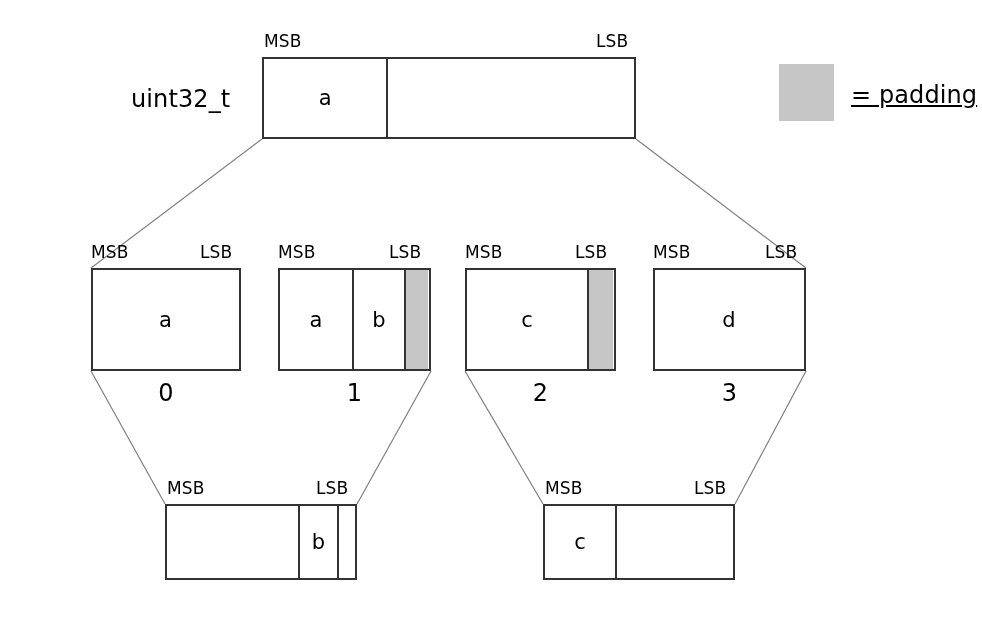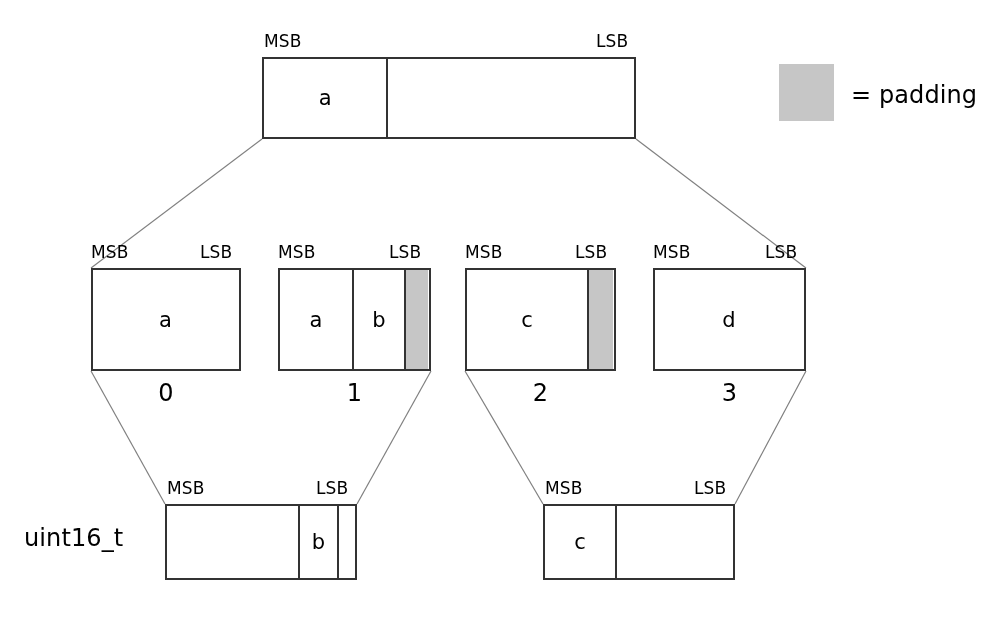--- a/index.html
+++ b/index.html
@@ -90,20 +90,21 @@
 
     <line x1="91" y1="371" x2="165" y2="504" stroke="#808080" stroke-width="1.2"></line>
 
     <line x1="431" y1="371" x2="357" y2="504" stroke="#808080" stroke-width="1.2"></line>
 
     <line x1="465" y1="371" x2="543" y2="504" stroke="#808080" stroke-width="1.2"></line>
 
     <line x1="806" y1="371" x2="735" y2="504" stroke="#808080" stroke-width="1.2"></line>
   </svg>
 
+  <div class="lbl typename" style="left:131px; top:85px;">uint32_t</div>
 
   <div class="lbl endian" style="left:264px; top:31px;">MSB</div>
 
   <div class="lbl endian" style="left:596px; top:31px;">LSB</div>
 
   <div class="bitbox" style="left:262px; top:57px; width:374px; height:82px;">
     <div class="cell" style="width:125px;">a</div>
     <div class="cell" style="width:247px;"></div>
   </div>
 
@@ -131,33 +132,32 @@
   </div>
   <div class="lbl idx" style="left:465px; top:379px; width:151px;">2</div>
 
   <div class="lbl endian" style="left:653px; top:242px;">MSB</div>
   <div class="lbl endian" style="left:765px; top:242px;">LSB</div>
   <div class="bitbox" style="left:653px; top:268px; width:153px; height:103px;">
     <div class="cell" style="width:148px;">d</div>
   </div>
   <div class="lbl idx" style="left:653px; top:379px; width:153px;">3</div>
 
-  <div class="lbl typename" style="left:24px; top:524px;">uint16_t</div>
 
   <div class="lbl endian" style="left:167px; top:478px;">MSB</div>
   <div class="lbl endian" style="left:316px; top:478px;">LSB</div>
   <div class="bitbox" style="left:165px; top:504px; width:192px; height:76px;">
     <div class="cell" style="width:133px;"></div>
     <div class="cell" style="width:39px;">b</div>
     <div class="cell" style="width:15px;"></div>
   </div>
 
   <div class="lbl endian" style="left:545px; top:478px;">MSB</div>
   <div class="lbl endian" style="left:694px; top:478px;">LSB</div>
   <div class="bitbox" style="left:543px; top:504px; width:192px; height:76px;">
     <div class="cell" style="width:72px;">c</div>
     <div class="cell" style="width:115px;"></div>
   </div>
 
   <div id="legend-swatch" style="left:779px; top:64px; width:55px; height:57px;"></div>
-  <div class="lbl legend-text" style="left:851px; top:81px;">= padding</div>
+  <div class="lbl legend-text" style="left:851px; top:81px;text-decoration:underline;">= padding</div>
 
 </div>
 
 </body></html>

